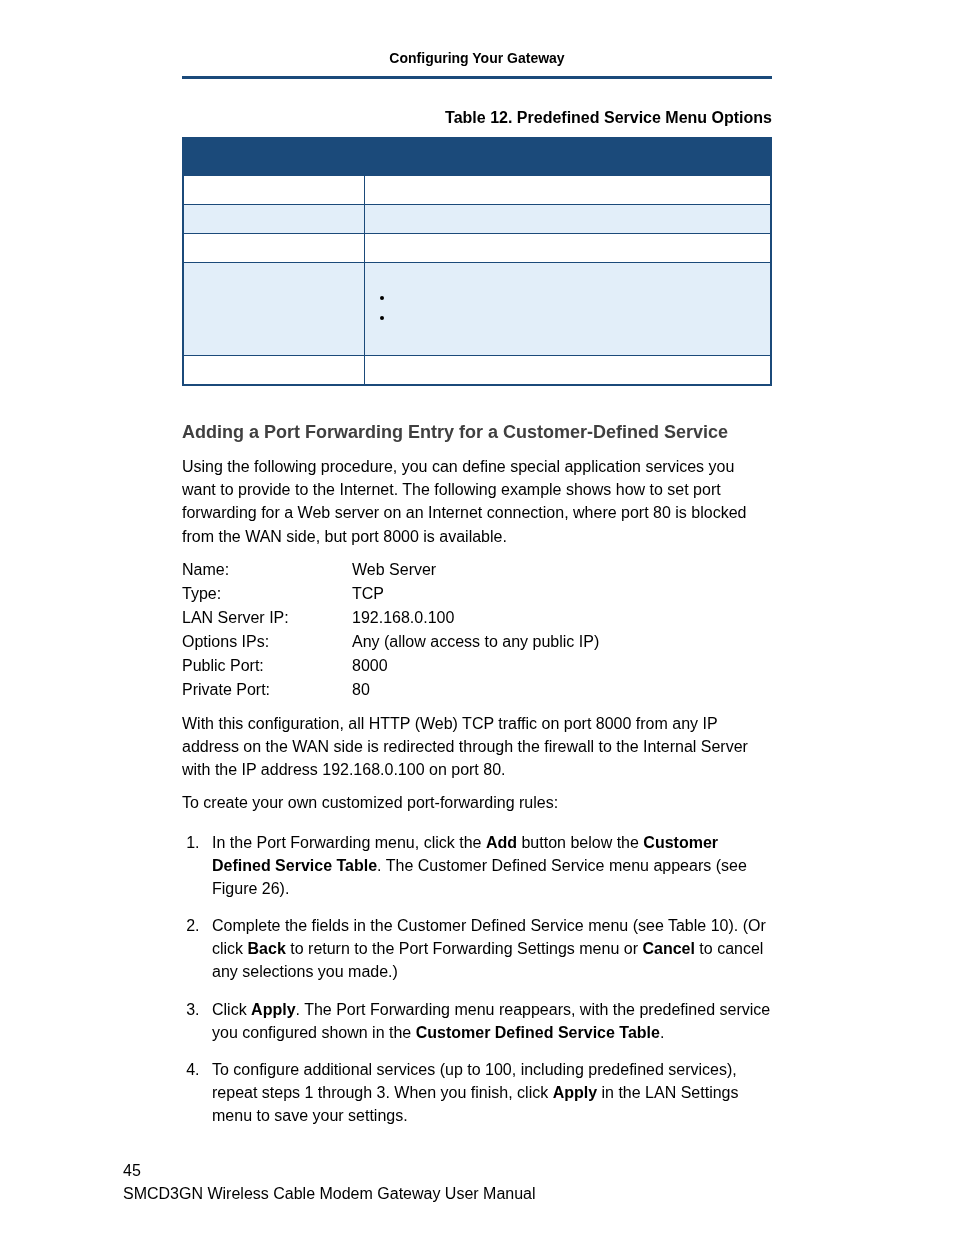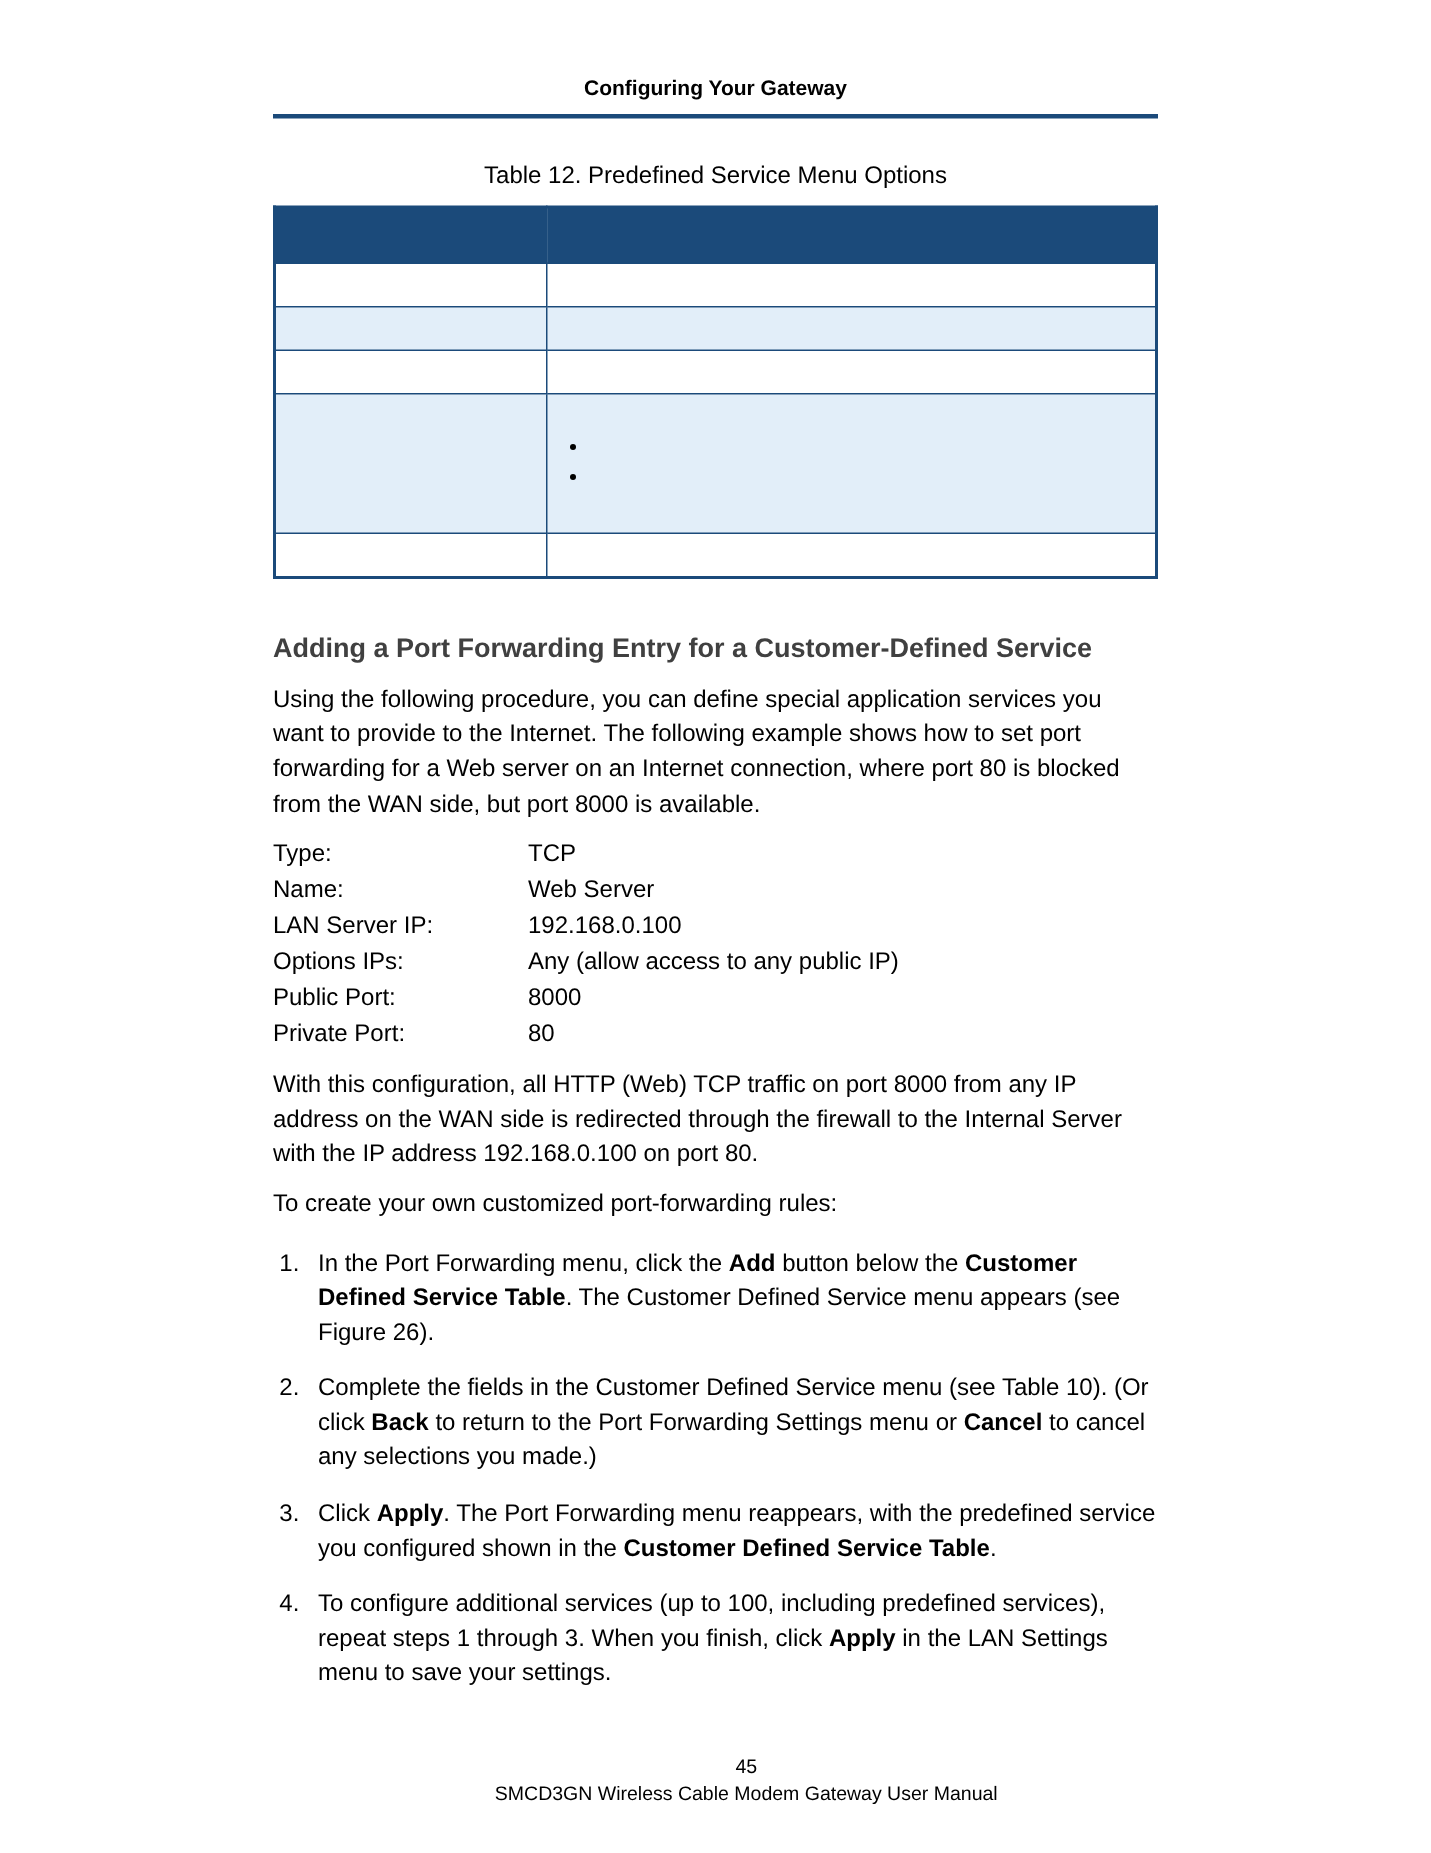--- a/index.html
+++ b/index.html
@@ -19,22 +19,22 @@
   }
   .header {
     text-align: center;
     font-weight: bold;
     font-size: 14px;
     padding-bottom: 10px;
     border-bottom: 3px solid #1b4a7a;
     margin-bottom: 30px;
   }
   .table-caption {
-    text-align: center;
-    font-weight: normal;
+    text-align: right;
+    font-weight: bold;
     font-size: 16px;
     margin-bottom: 10px;
   }
   table.svc {
     width: 100%;
     border-collapse: collapse;
     border: 2px solid #1b4a7a;
   }
   table.svc th, table.svc td {
     border: 1px solid #1b4a7a;
@@ -75,22 +75,22 @@
   ol.steps {
     font-size: 16px;
     line-height: 1.45;
     padding-left: 22px;
   }
   ol.steps li { margin-bottom: 14px; padding-left: 8px; }
   .footer {
     position: absolute;
     bottom: 30px;
     left: 0; right: 0;
-    text-align: center;
-    font-size: 13px;
+    text-align: left;
+    font-size: 16px;
     line-height: 1.4;
     margin-left: 41px;
   }
   b { font-weight: bold; }
 </style>
 </head>
 <body>
 
 <div class="page">
 
@@ -135,26 +135,26 @@
         </tr>
     </tbody>
   </table>
 
   <div class="subhead">Adding a Port Forwarding Entry for a Customer-Defined Service</div>
 
   <p class="body">Using the following procedure, you can define special application services you want to provide to the Internet. The following example shows how to set port forwarding for a Web server on an Internet connection, where port 80 is blocked from the WAN side, but port 8000 is available.</p>
 
   <div class="kv">
     <div class="row">
+        <div class="k">Name:</div>
+        <div>Web Server</div>
+      </div>
+    <div class="row">
         <div class="k">Type:</div>
         <div>TCP</div>
-      </div>
-    <div class="row">
-        <div class="k">Name:</div>
-        <div>Web Server</div>
       </div>
     <div class="row">
         <div class="k">LAN Server IP:</div>
         <div>192.168.0.100</div>
       </div>
     <div class="row">
         <div class="k">Options IPs:</div>
         <div>Any (allow access to any public IP)</div>
       </div>
     <div class="row">

